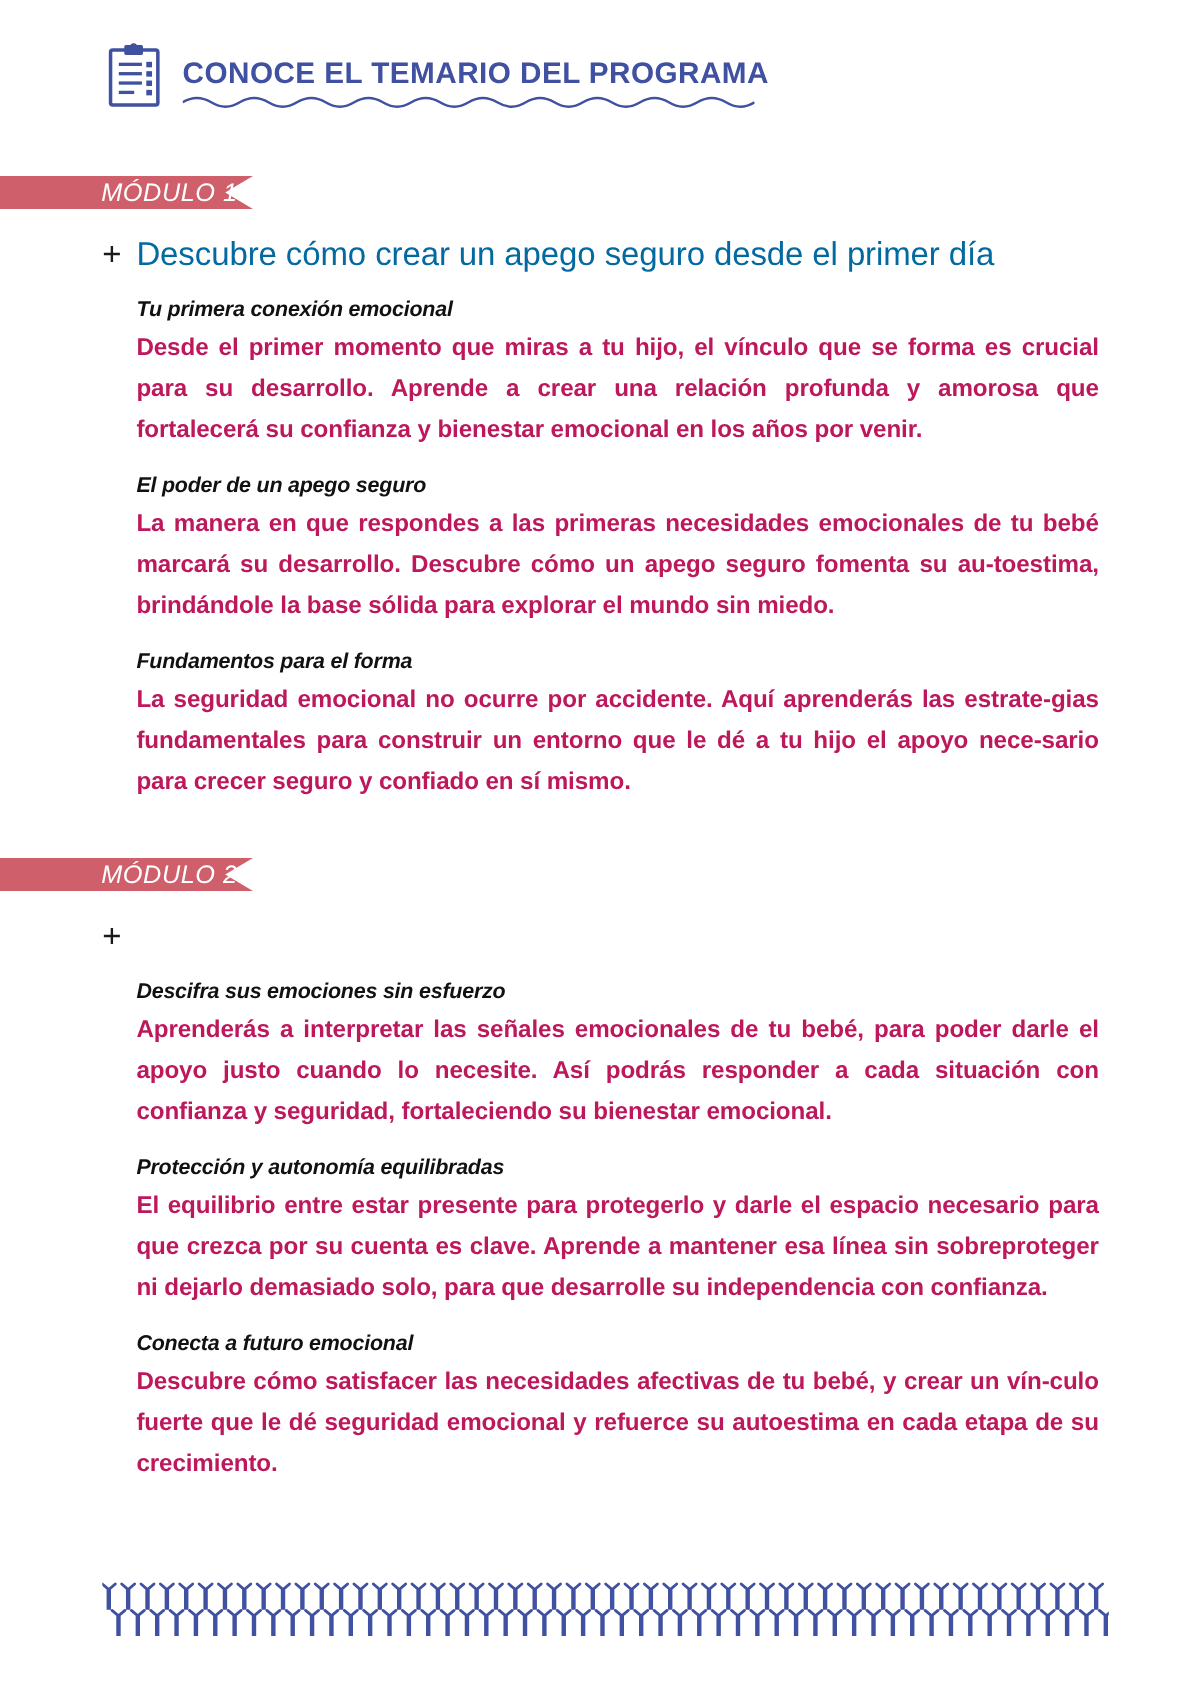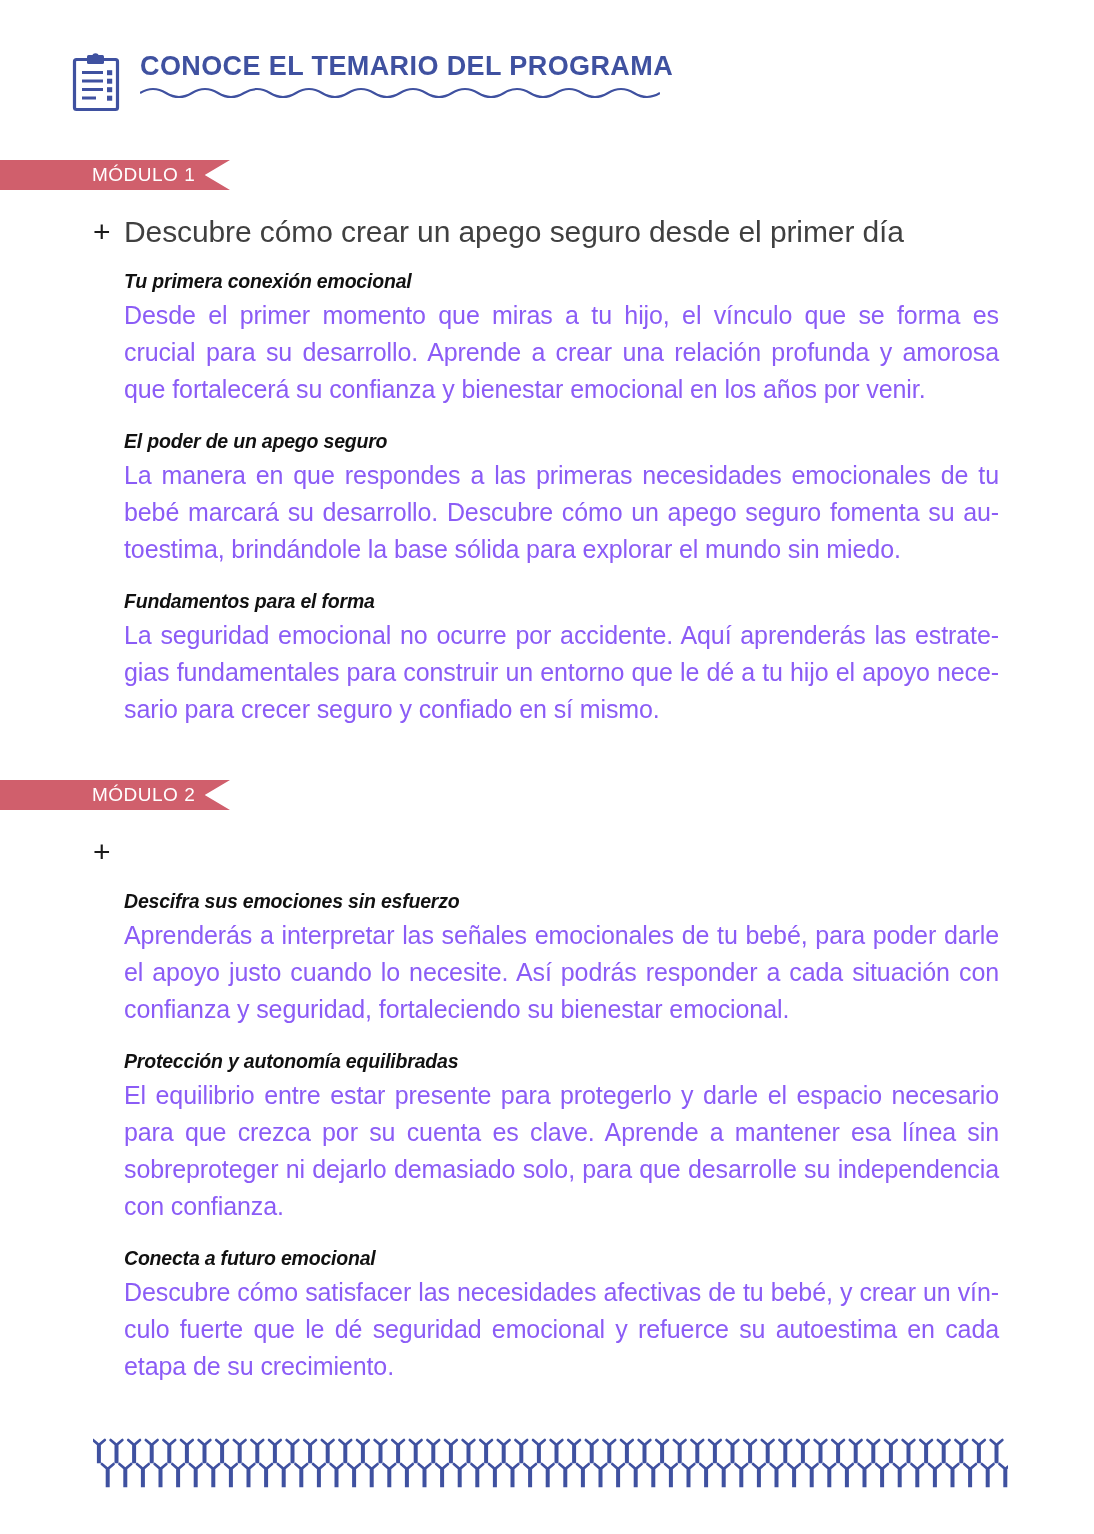--- a/index.html
+++ b/index.html
@@ -10,22 +10,22 @@
     background: #ffffff;
     font-family: "Liberation Sans", sans-serif;
     color: #1a1a1a;
     position: relative;
     overflow: hidden;
   }
 
   
   .header {
     display: flex;
-    align-items: flex-start;
-    padding: 52px 0 0 72px;
+    align-items: flex-end;
+    padding: 52px 0 0 98px;
     height: 100px;
   }
   .clipboard-icon { width: 52px; height: 62px; flex: 0 0 auto; }
   .header-text-wrap {
     margin-left: 16px;
     display: flex;
     flex-direction: column;
   }
   .header-title {
     font-family: "Liberation Sans", sans-serif;
@@ -52,24 +52,25 @@
     background: #d05f6c;
     -webkit-clip-path: polygon(0 0, 100% 0, 89% 50%, 100% 100%, 0 100%);
     clip-path: polygon(0 0, 100% 0, 89% 50%, 100% 100%, 0 100%);
   }
   .ribbon-label {
     position: absolute;
     left: 92px; top: 0;
     height: 44px;
     line-height: 30px;
     color: #ffffff;
-    font-size: 19px;
+    font-size: 23px;
     font-weight: normal;
     letter-spacing: 0.5px;
     white-space: nowrap;
+    font-style: italic;
   }
 
   
   .module { padding: 0; }
   .module-title-row {
     display: flex;
     align-items: flex-start;
     padding: 22px 95px 0 93px;
   }
   .plus-mark {
@@ -77,21 +78,21 @@
     font-weight: 300;
     line-height: 40px;
     color: #1a1a1a;
     flex: 0 0 auto;
     width: 31px;
   }
   .module-title {
     font-size: 30px;
     font-weight: 300;
     line-height: 40px;
-    color: #404040;
+    color: #0369a1;
     text-align: justify;
     letter-spacing: -0.1px;
     flex: 1 1 auto;
   }
   .module-title.two-line::after {
     content: "";
     display: inline-block;
     width: 100%;
   }
 
@@ -100,24 +101,24 @@
     font-size: 19.5px;
     font-weight: bold;
     color: #111111;
     letter-spacing: -0.2px;
     margin-top: 22px;
     margin-bottom: 4px;
     font-style: italic;
   }
   .sub-head.first { margin-top: 18px; }
   .body-text {
-    font-size: 25px;
-    font-weight: normal;
+    font-size: 22px;
+    font-weight: bold;
     line-height: 37px;
-    color: #8b5cf6;
+    color: #be185d;
     text-align: justify;
     text-justify: inter-word;
     letter-spacing: -0.1px;
     hyphens: manual;
   }
 
   .mod2-gap { height: 52px; }
 
   
   .footer-pattern {

